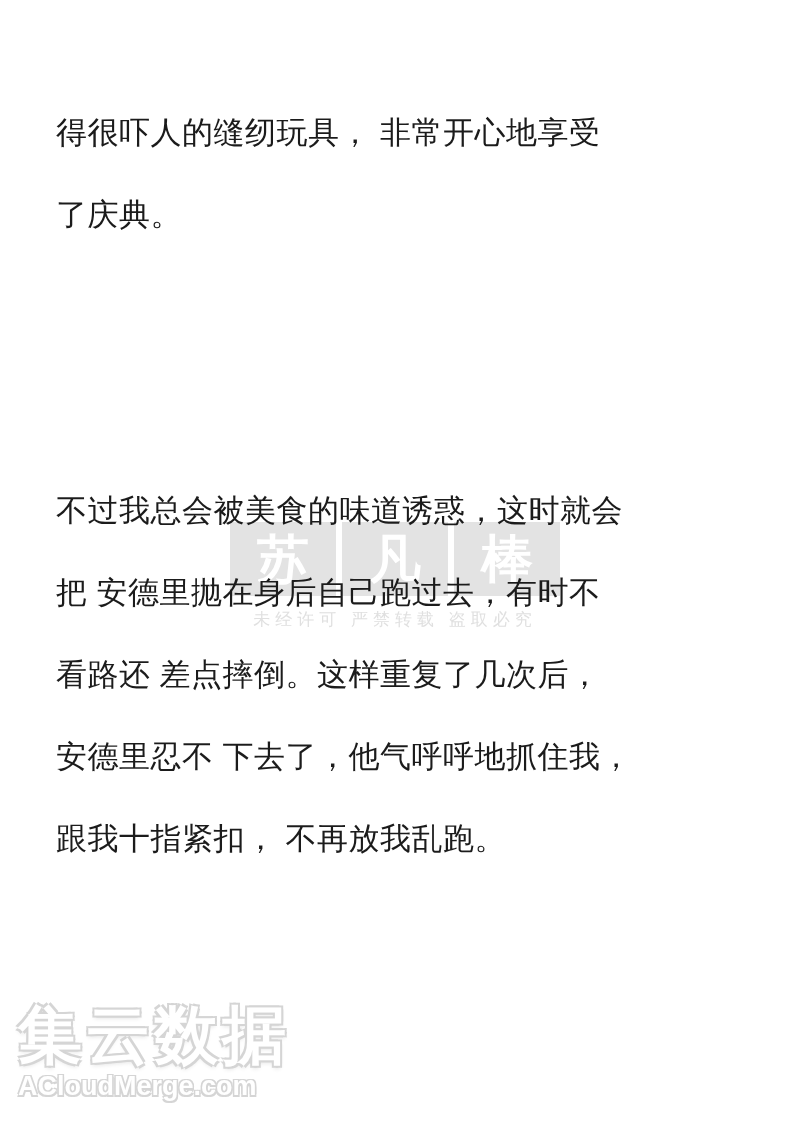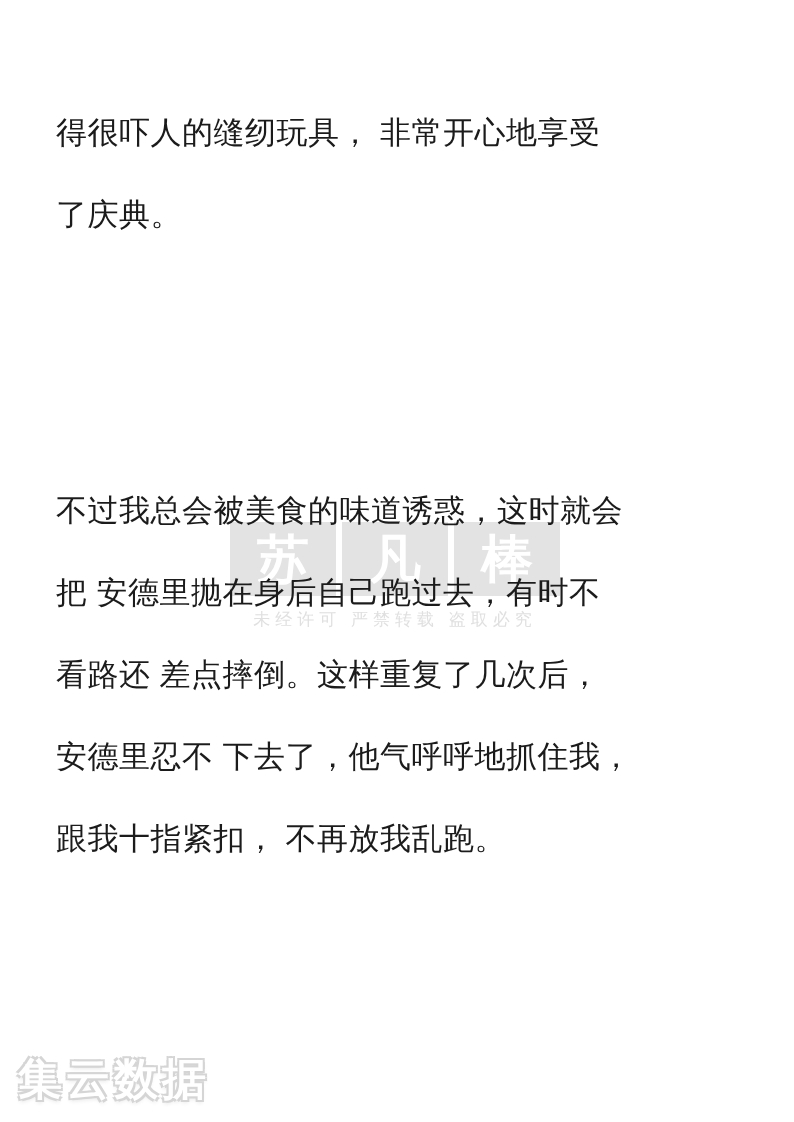--- a/index.html
+++ b/index.html
@@ -83,21 +83,21 @@
 
   
   .logo-wm {
     position: absolute;
     left: 18px;
     bottom: 20px;
     z-index: 4;
     pointer-events: none;
   }
   .logo-cn {
-    font-size: 44px;
+    font-size: 64px;
     font-weight: bold;
     color: #ffffff;
     letter-spacing: 4px;
     line-height: 1.05;
     text-shadow:
       -2px -2px 0 #d5d5d5,
        2px -2px 0 #d5d5d5,
       -2px  2px 0 #d5d5d5,
        2px  2px 0 #d5d5d5,
        0    3px 4px rgba(0,0,0,0.10);
@@ -132,15 +132,16 @@
   <div class="para para-1">得很吓人的缝纫玩具， 非常开心地享受
 了庆典。</div>
   <div class="para para-2">不过我总会被美食的味道诱惑，这时就会
 把 安德里抛在身后自己跑过去，有时不
 看路还 差点摔倒。这样重复了几次后，
 安德里忍不 下去了，他气呼呼地抓住我，
 跟我十指紧扣， 不再放我乱跑。</div>
 
   <div class="logo-wm">
     <div class="logo-cn">集云数据</div>
+    <div class="logo-en">ACloudMerge.com</div>
   </div>
 
 </div>
 
 </body></html>

